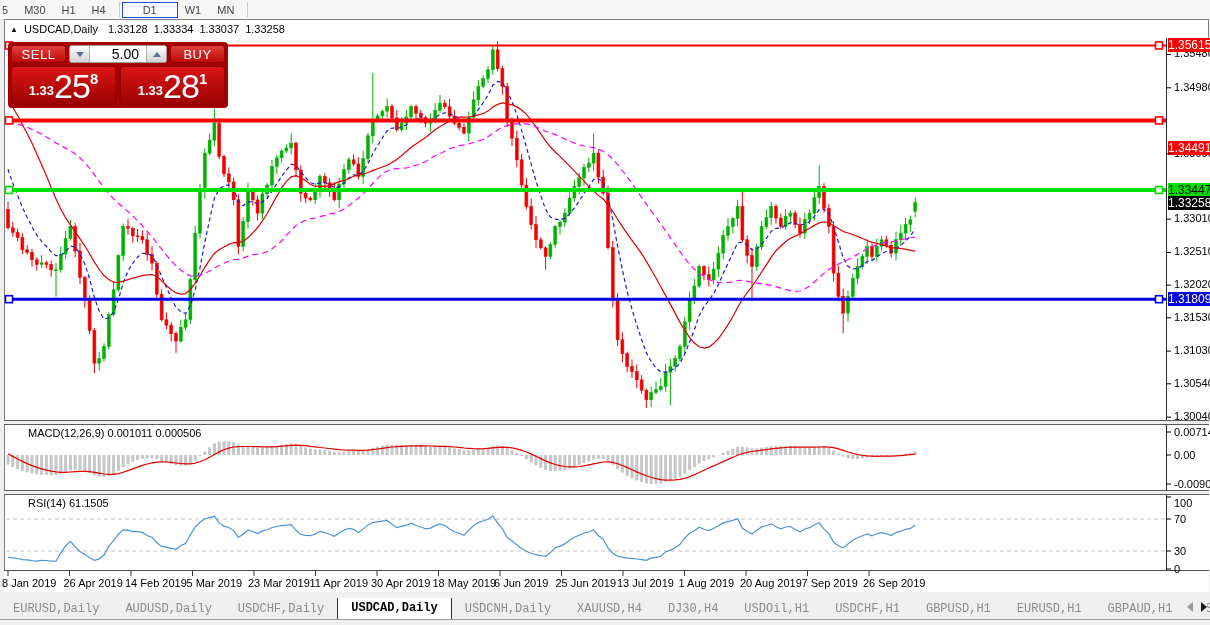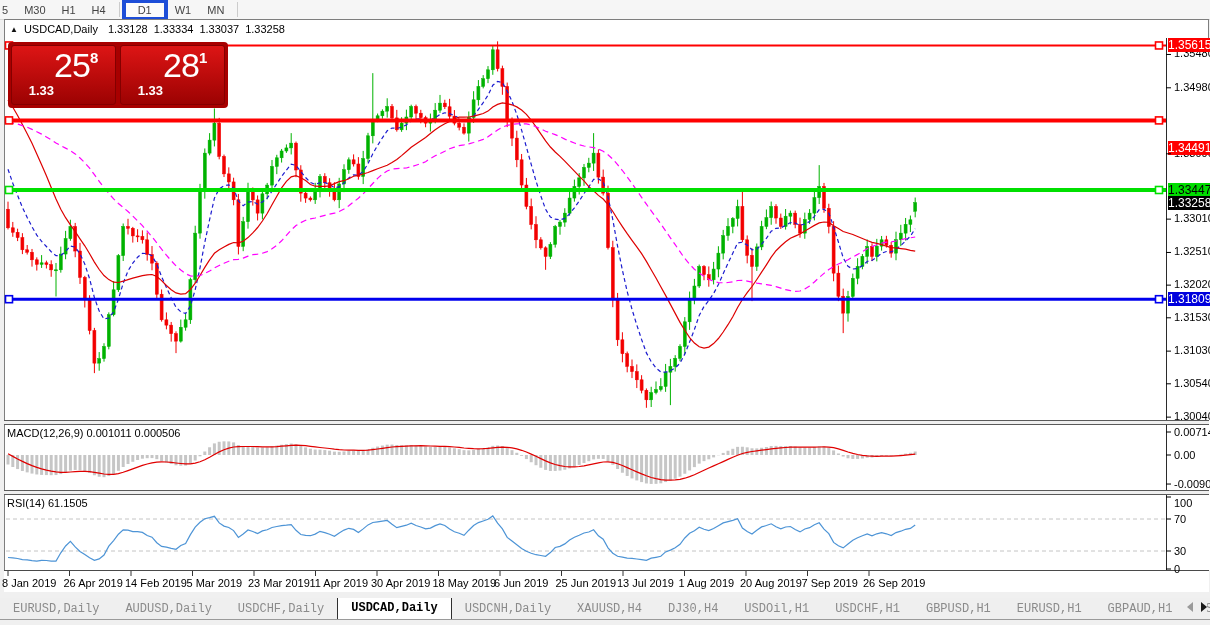--- a/index.html
+++ b/index.html
@@ -3,21 +3,21 @@
 <meta charset="utf-8">
 <style>
   html,body{margin:0;padding:0;background:#f0f0f0;font-family:"Liberation Sans","DejaVu Sans",sans-serif;}
   #screen{position:relative;width:1210px;height:625px;overflow:hidden;background:#f0f0f0;}
 
   
   #tf-toolbar{position:absolute;left:0;top:0;width:1210px;height:19px;background:#f6f6f6;
     border-bottom:1px solid #d9d9d9;display:flex;align-items:center;}
   .tf-btn{font-size:11px;color:#444;padding:1px 9px;margin-left:-2px;cursor:default;white-space:nowrap;}
   .tf-btn:first-child{margin-left:0;padding-left:2px;}
-  .tf-btn.active{background:#fbfbfb;border:4px solid #1d4ed8;padding:1px 12px;}
+  .tf-btn.active{background:#fbfbfb;border:1px solid #1d4ed8;padding:1px 20px;}
   .tf-sep{width:1px;height:15px;background:#cccccc;margin:0 4px;}
 
   
   #window{position:absolute;left:4px;top:19px;width:1205px;height:572px;background:#ffffff;
     border:1px solid #7e7e7e;box-sizing:border-box;}
 
   #title-row{position:absolute;left:10px;top:22px;height:14px;display:flex;align-items:center;
     font-size:11px;color:#000;z-index:6;background:transparent;}
   #collapse-icon{font-size:8px;margin-right:6px;color:#111;}
   #title-symbol{margin-right:10px;}
@@ -35,21 +35,21 @@
     border-top:1px solid #4a4a4a;z-index:1;}
 
   
   #right-axis{position:absolute;left:1166px;top:38px;width:44px;height:532px;background:#fff;
     border-left:1px solid #2b2b2b;box-sizing:border-box;z-index:2;}
   .axis-tick{position:absolute;left:7px;font-size:11px;color:#000;white-space:nowrap;}
   .axis-badge{position:absolute;left:1px;width:42px;height:14px;font-size:12px;line-height:14px;
     text-align:center;z-index:7;white-space:nowrap;}
 
   
-  .ind-label{position:absolute;left:7px;font-size:11px;color:#000;z-index:5;white-space:nowrap;}
+  .ind-label{position:absolute;left:28px;font-size:11px;color:#000;z-index:5;white-space:nowrap;}
   #macd-label{top:427px;} #rsi-label{top:497px;}
 
   
   .date-label{position:absolute;top:577px;font-size:11px;color:#000;white-space:nowrap;z-index:5;}
 
   
   #chart-svg{position:absolute;left:0;top:0;z-index:3;}
 
   
   #trade-panel{position:absolute;left:8px;top:42px;width:220px;height:66px;background:#a80000;
@@ -779,20 +779,33 @@
       <line x1="684.5" y1="571" x2="684.5" y2="576" stroke="#333"></line>
       <line x1="746" y1="571" x2="746" y2="576" stroke="#333"></line>
       <line x1="807.5" y1="571" x2="807.5" y2="576" stroke="#333"></line>
       <line x1="869" y1="571" x2="869" y2="576" stroke="#333"></line>
     </svg>
 
   <div class="ind-label" id="macd-label">MACD(12,26,9) 0.001011 0.000506</div>
   <div class="ind-label" id="rsi-label">RSI(14) 61.1505</div>
 
   <div id="trade-panel">
+    <div id="tp-row1">
+      <div class="tp-btn">SELL</div>
+      <div id="tp-vol">
+        <div class="vol-btn" id="vol-down">
+          <span class="tri-down"></span>
+        </div>
+        <div id="vol-value">5.00</div>
+        <div class="vol-btn" id="vol-up">
+          <span class="tri-up"></span>
+        </div>
+      </div>
+      <div class="tp-btn">BUY</div>
+    </div>
     <div id="tp-row2">
       <div class="price-box">
         <span class="pb-prefix">1.33</span>
         <span class="pb-big">25</span>
         <span class="pb-sup">8</span>
       </div>
       <div class="price-box">
         <span class="pb-prefix">1.33</span>
         <span class="pb-big">28</span>
         <span class="pb-sup">1</span>

